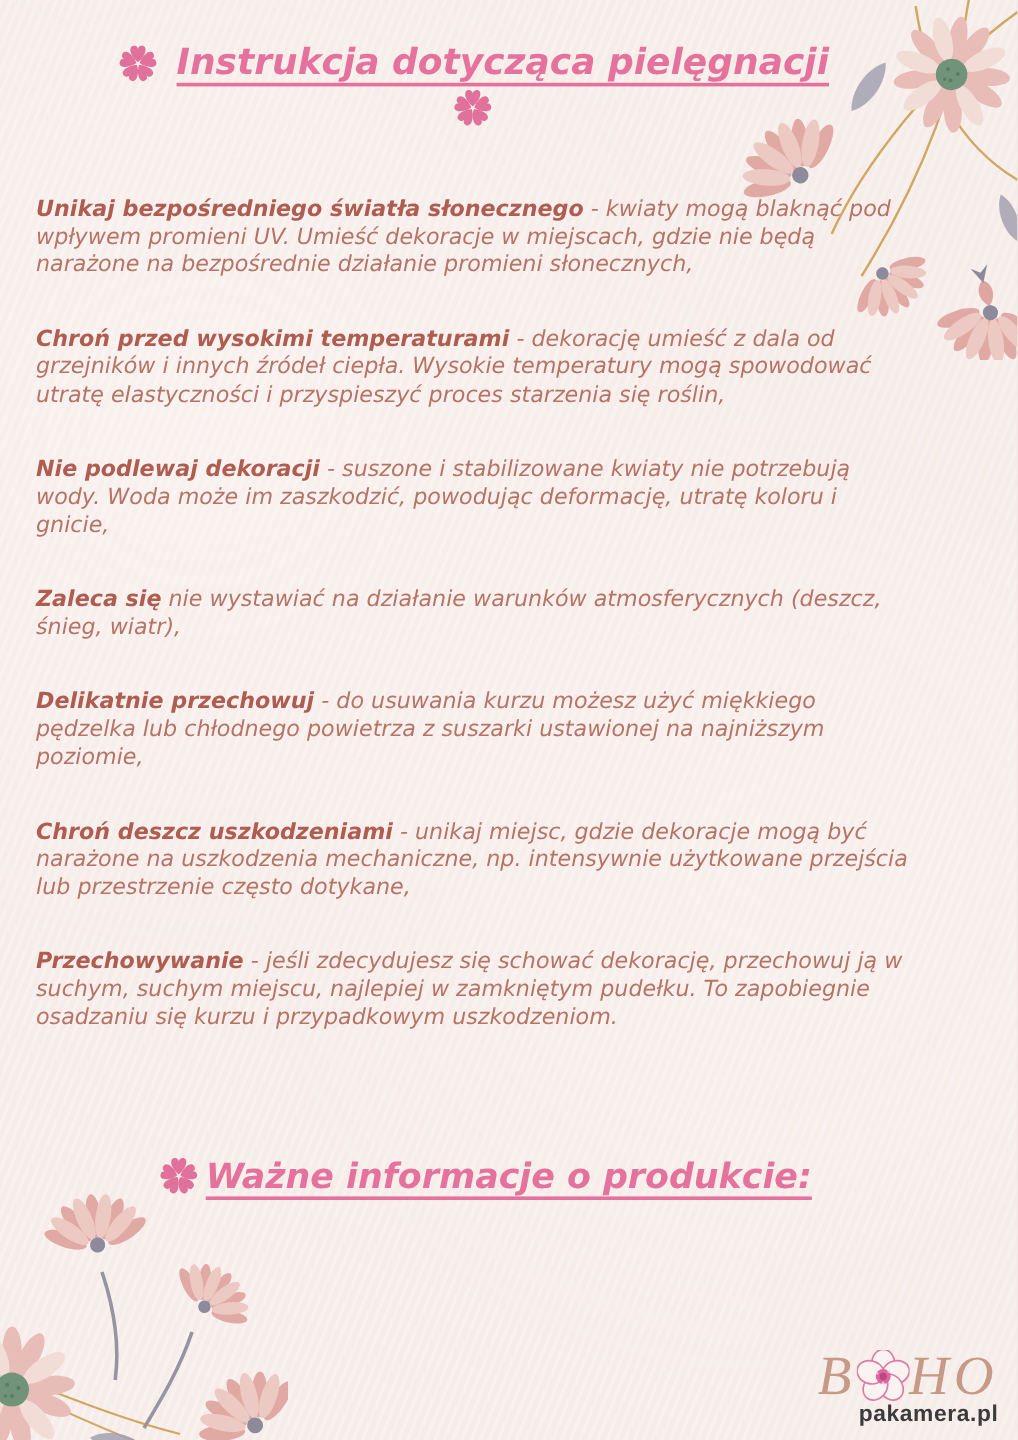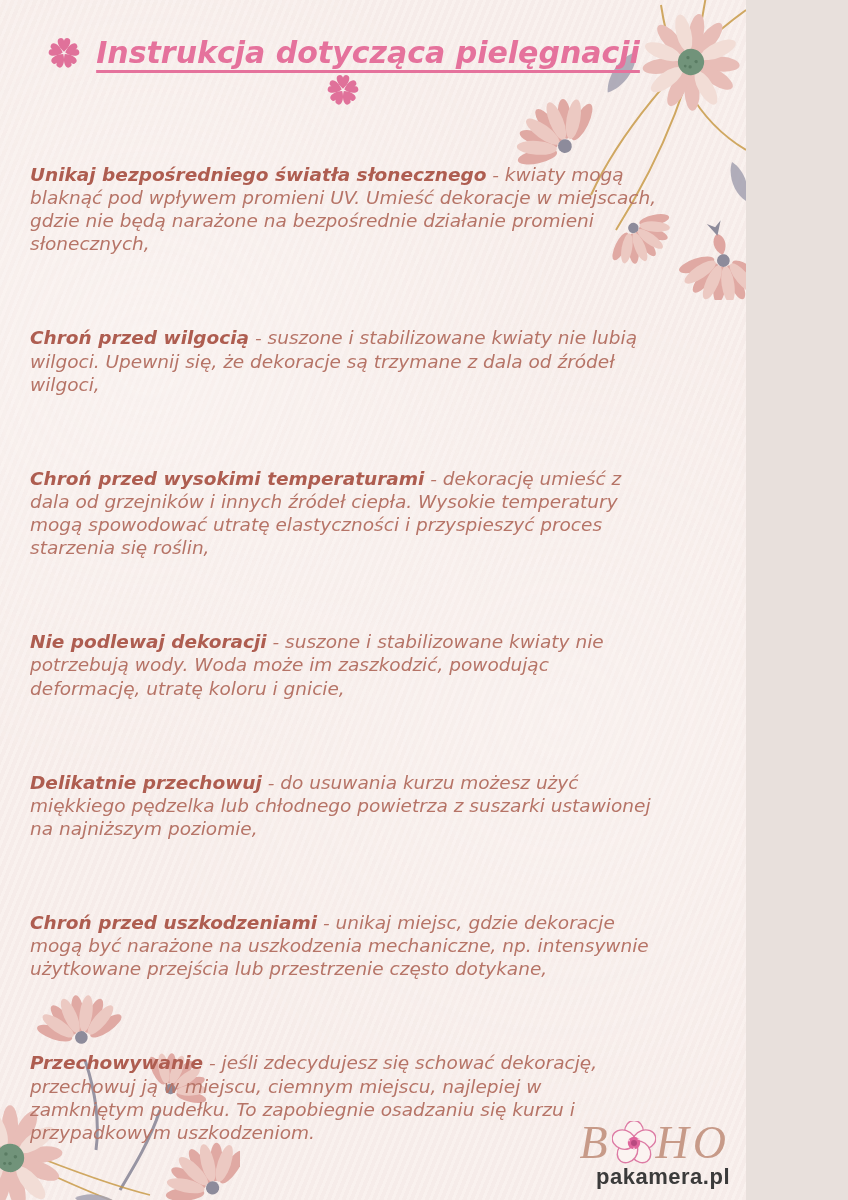--- a/index.html
+++ b/index.html
@@ -1,18 +1,18 @@
 <!DOCTYPE html>
 <html><head>
 <meta charset="utf-8">
 <style>
   html,body{margin:0;padding:0;background:#e8e0dc;}
   .page{
     position:relative;
-    width:746px;height:1200px;
+    width:848px;height:1200px;
     background:#f8efec;
     overflow:hidden;
     font-family:"DejaVu Sans", sans-serif;
   }
   .page::before{
     content:"";position:absolute;inset:0;pointer-events:none;
     background:
       radial-gradient(circle at 20% 30%, rgba(255,255,255,.35), transparent 40%),
       radial-gradient(circle at 75% 60%, rgba(255,255,255,.25), transparent 45%),
       repeating-linear-gradient(112deg, rgba(255,255,255,.12) 0 3px, rgba(226,206,200,.10) 3px 7px);
@@ -40,21 +40,21 @@
 
   .section-title{
     margin:84px 60px 0 20px;
     display:flex;justify-content:center;align-items:center;gap:4px;
     color:#e5729c;font-style:italic;font-weight:bold;font-size:29px;
   }
 
   
   .paragraphs{
     margin:36px 86px 0 30px;
-    display:flex;flex-direction:column;gap:34px;
+    display:flex;flex-direction:column;gap:2px;
     color:#b67467;
     font-style:italic;
     font-size:18.5px;
     line-height:1.25;
   }
   .para{white-space:normal;}
   .lead{font-weight:bold;color:#ae5d50;}
 
   
   .logo{
@@ -63,21 +63,21 @@
   }
   .logo-boho{
     display:flex;align-items:center;gap:2px;
     font-family:"Liberation Serif", serif;
     font-style:italic;font-size:46px;color:#c79a88;
     letter-spacing:4px;line-height:1;
   }
   .logo-flower{width:44px;height:44px;margin:0 -2px;}
   .logo-sub{
     font-family:"Liberation Sans", sans-serif;
-    font-weight:bold;font-size:22px;color:#3b3b3b;
+    font-weight:bold;font-size:19px;color:#3b3b3b;
     letter-spacing:.5px;margin-top:-2px;
   }
 
   
   .corner{position:absolute;z-index:1;pointer-events:none;}
   .corner-tr{top:0;right:0;}
   .corner-bl{bottom:0;left:0;}
   .hidden-defs{position:absolute;width:0;height:0;overflow:hidden;}
 </style>
 </head>
@@ -200,26 +200,26 @@
       </div>
       <div class="title-line">
         <svg class="flower-glyph" viewBox="-20 -20 40 40">
           <use href="#flower5" fill="currentColor"></use>
         </svg>
       </div>
     </div>
 
     <div class="paragraphs">
       <p class="para"><span class="lead">Unikaj bezpośredniego światła słonecznego</span><span> - kwiaty mogą blaknąć pod wpływem promieni UV. Umieść dekoracje w miejscach, gdzie nie będą narażone na bezpośrednie działanie promieni słonecznych,</span></p>
-      <p class="para"><span class="lead">Chroń przed wilgocią</span><span> - suszone i stabilizowane kwiaty nie lubią wilgoci. Upewnij się, że dekoracje są trzymane z dala od źródeł wilgoci,</span></p>
       <p class="para"><span class="lead">Chroń przed wysokimi temperaturami</span><span> - dekorację umieść z dala od grzejników i innych źródeł ciepła. Wysokie temperatury mogą spowodować utratę elastyczności i przyspieszyć proces starzenia się roślin,</span></p>
       <p class="para"><span class="lead">Nie podlewaj dekoracji</span><span> - suszone i stabilizowane kwiaty nie potrzebują wody. Woda może im zaszkodzić, powodując deformację, utratę koloru i gnicie,</span></p>
+      <p class="para"><span class="lead">Zaleca się</span><span> nie wystawiać na działanie warunków atmosferycznych (deszcz, śnieg, wiatr),</span></p>
       <p class="para"><span class="lead">Delikatnie przechowuj</span><span> - do usuwania kurzu możesz użyć miękkiego pędzelka lub chłodnego powietrza z suszarki ustawionej na najniższym poziomie,</span></p>
-      <p class="para"><span class="lead">Chroń przed uszkodzeniami</span><span> - unikaj miejsc, gdzie dekoracje mogą być narażone na uszkodzenia mechaniczne, np. intensywnie użytkowane przejścia lub przestrzenie często dotykane,</span></p>
-      <p class="para"><span class="lead">Przechowywanie</span><span> - jeśli zdecydujesz się schować dekorację, przechowuj ją w miejscu, ciemnym miejscu, najlepiej w zamkniętym pudełku. To zapobiegnie osadzaniu się kurzu i przypadkowym uszkodzeniom.</span></p>
+      <p class="para"><span class="lead">Chroń deszcz uszkodzeniami</span><span> - unikaj miejsc, gdzie dekoracje mogą być narażone na uszkodzenia mechaniczne, np. intensywnie użytkowane przejścia lub przestrzenie często dotykane,</span></p>
+      <p class="para"><span class="lead">Przechowywanie</span><span> - jeśli zdecydujesz się schować dekorację, przechowuj ją w suchym, suchym miejscu, najlepiej w zamkniętym pudełku. To zapobiegnie osadzaniu się kurzu i przypadkowym uszkodzeniom.</span></p>
     </div>
 
     <div class="section-title">
       <svg class="flower-glyph" viewBox="-20 -20 40 40">
         <use href="#flower5" fill="currentColor"></use>
       </svg>
       <span class="u-text">Ważne informacje o produkcie:</span>
     </div>
 
   </div>

